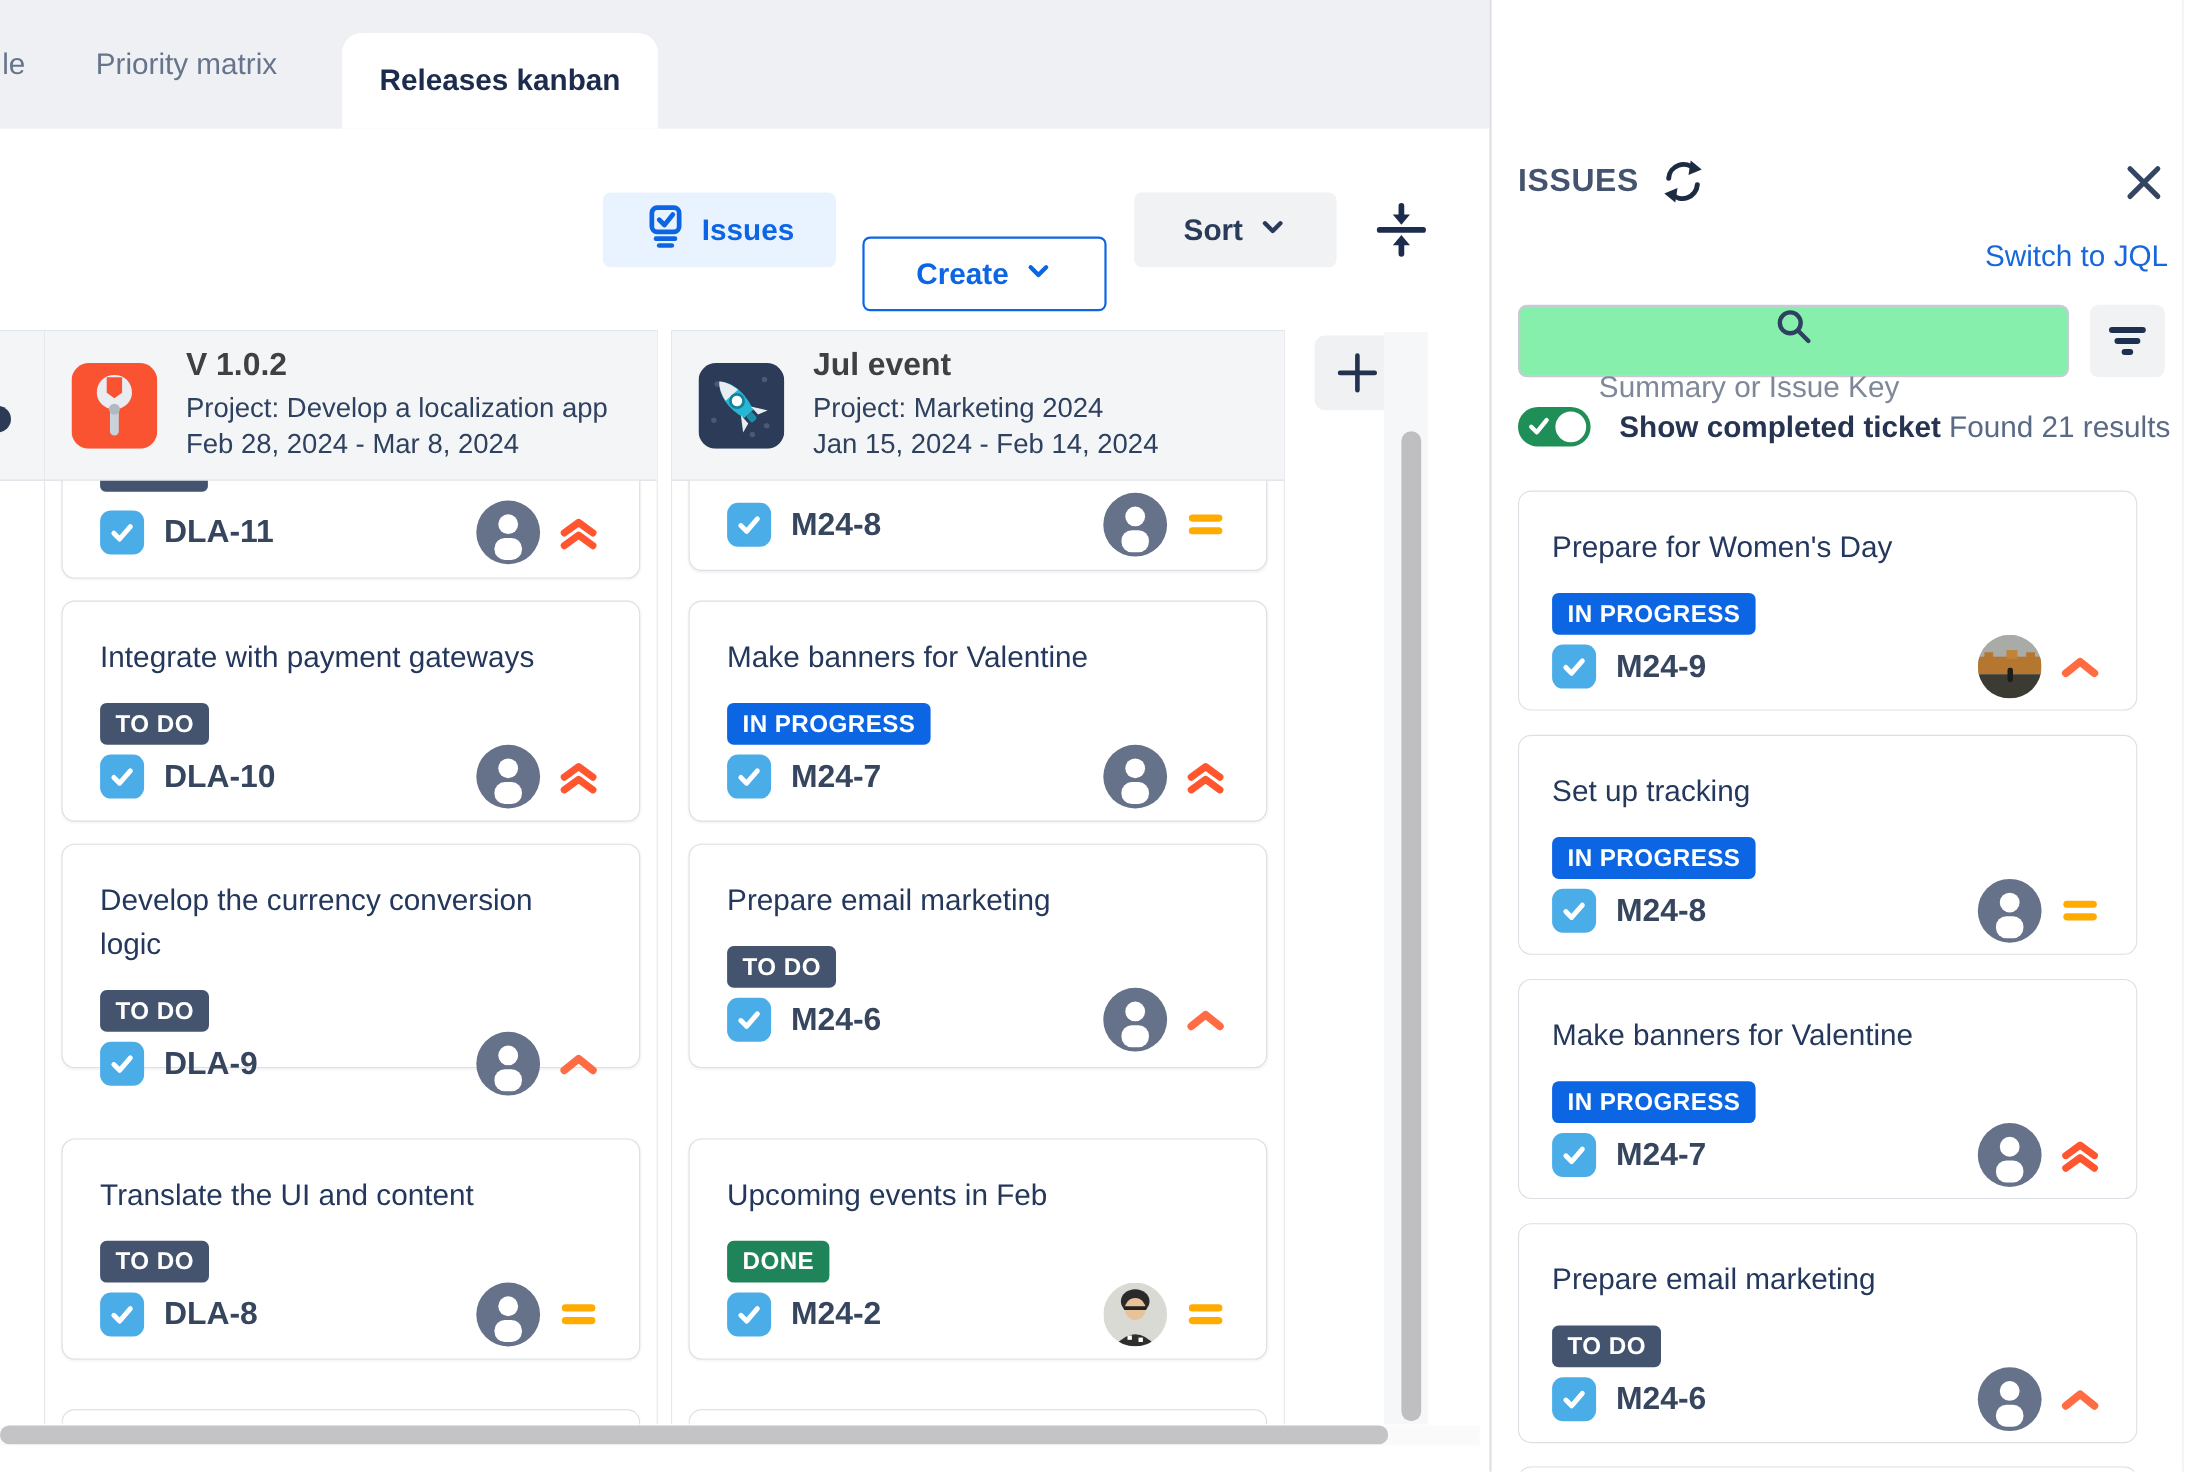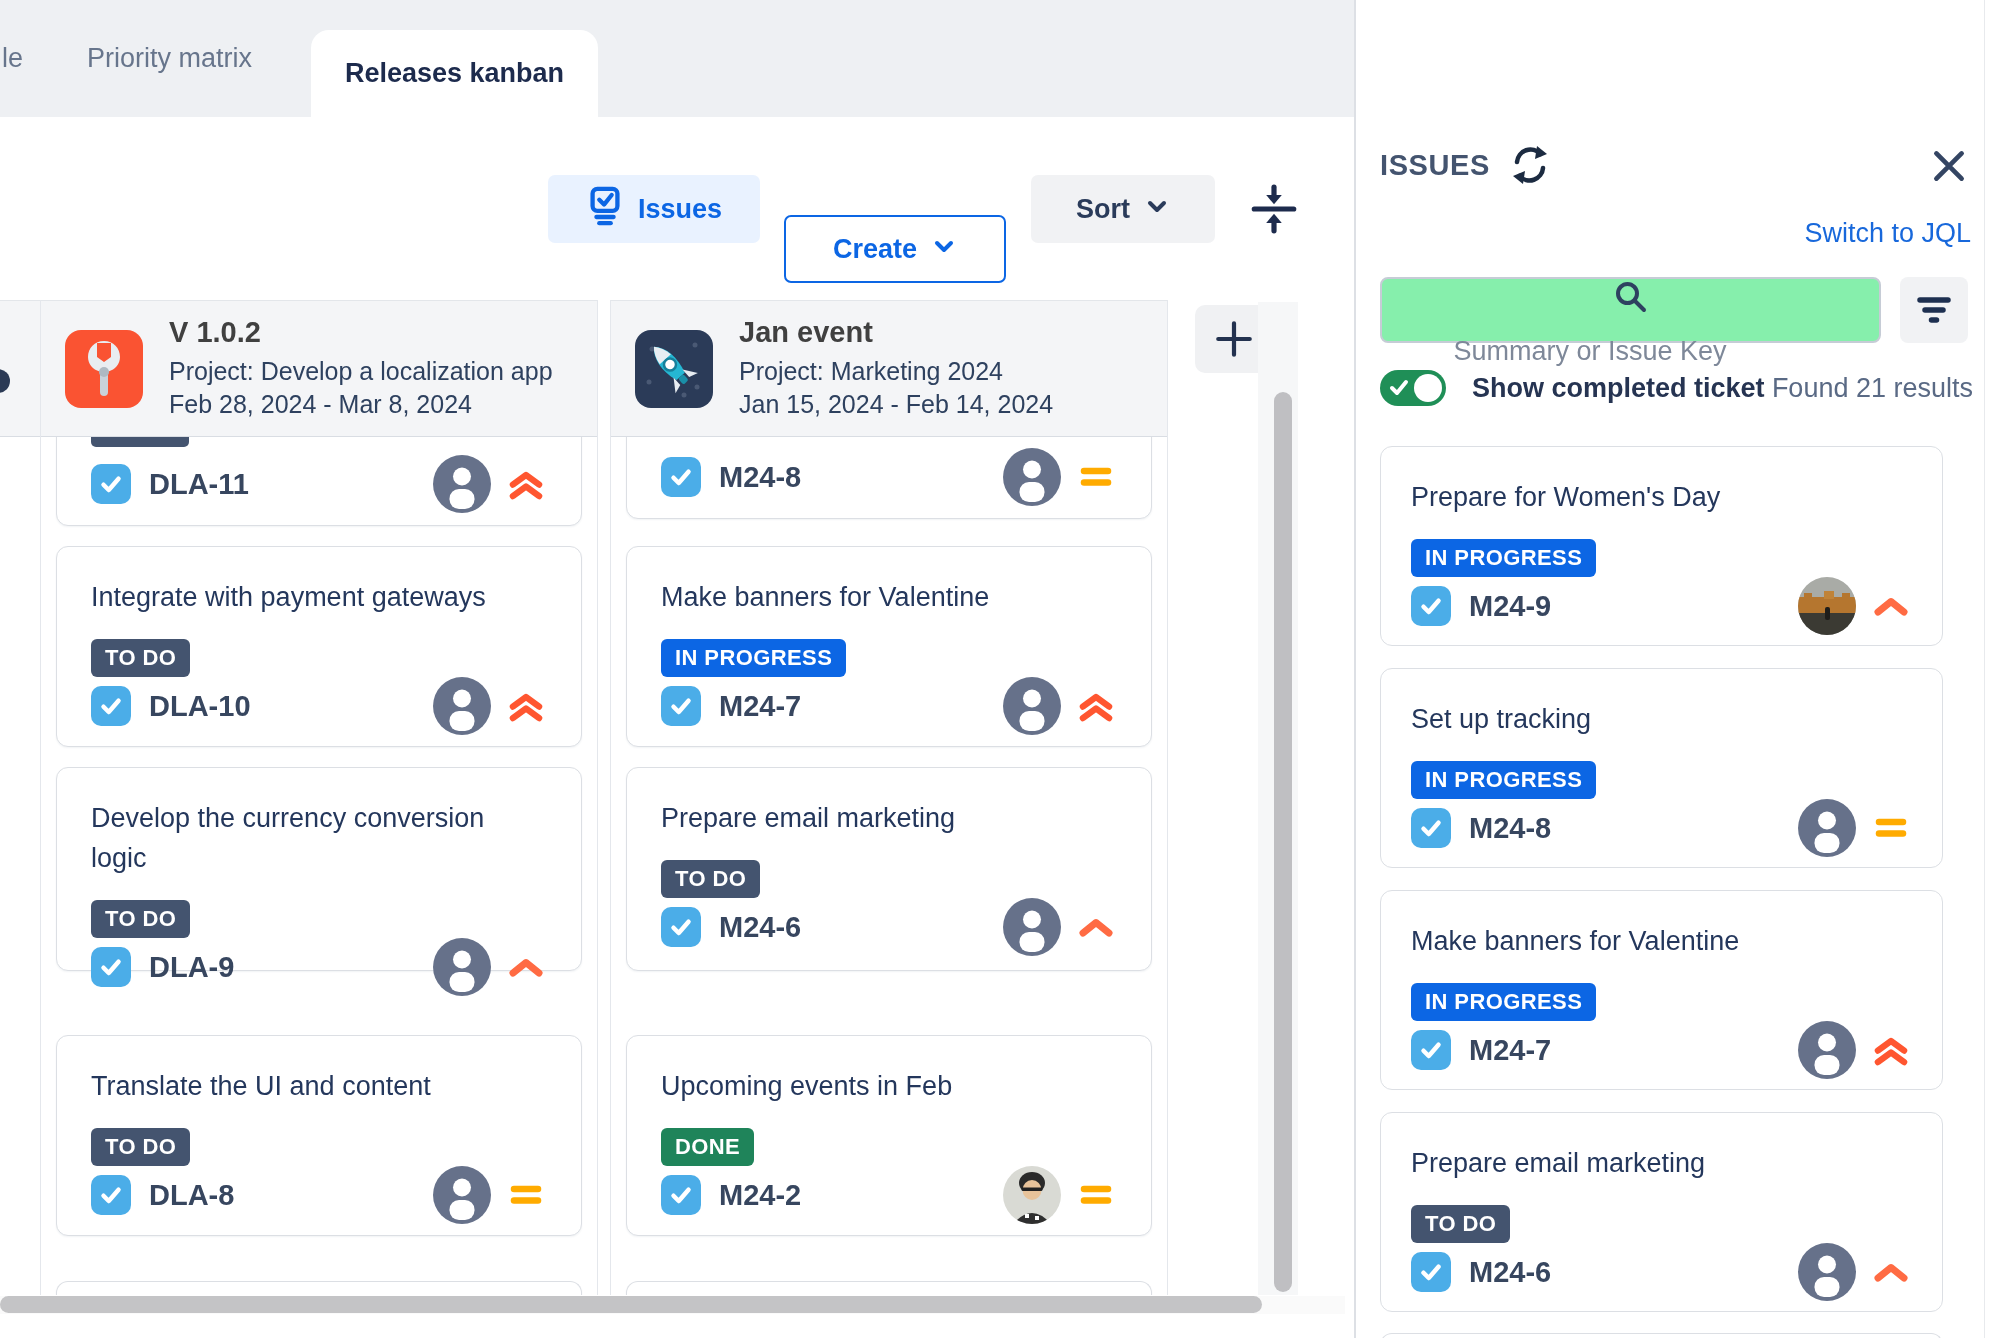--- a/index.html
+++ b/index.html
@@ -278,21 +278,21 @@
     <g transform="rotate(-42 39 39)">
       <path d="M39 9 C47.5 17 50 32 44.5 49 L33.5 49 C28 32 30.5 17 39 9 Z" fill="#25B7D3"></path>
       <path d="M39 9 C43 13 45.5 19 46.5 26 L31.5 26 C32.5 19 35 13 39 9 Z" fill="#E8EDF2"></path>
       <circle cx="39" cy="33" r="6" fill="#ffffff" stroke="#17809B" stroke-width="2.5"></circle>
       <path d="M33 45 L24 58 L33 55 Z" fill="#E8EDF2"></path>
       <path d="M45 45 L54 58 L45 55 Z" fill="#E8EDF2"></path>
       <rect x="35.5" y="49" width="7" height="8" rx="2" fill="#1A8FA8"></rect>
     </g>
   </svg></div>
       <div class="kcol-meta">
-        <div class="kcol-title">Jan event</div>
+        <div class="kcol-title">Jul event</div>
         <div class="kcol-sub">Project: Marketing 2024</div>
         <div class="kcol-sub">Jan 15, 2024 - Feb 14, 2024</div>
       </div>
     </header>
     <div class="kcol-body">
       <article class="card r1 partial">
             <div class="card-footer">
       <span class="subtask-icon">
                 <svg width="30" height="30" viewBox="0 0 40 40" fill="none">
   <path d="M10 21 L17 28 L30 13" stroke="#ffffff" stroke-width="6" stroke-linecap="round" stroke-linejoin="round"></path>

